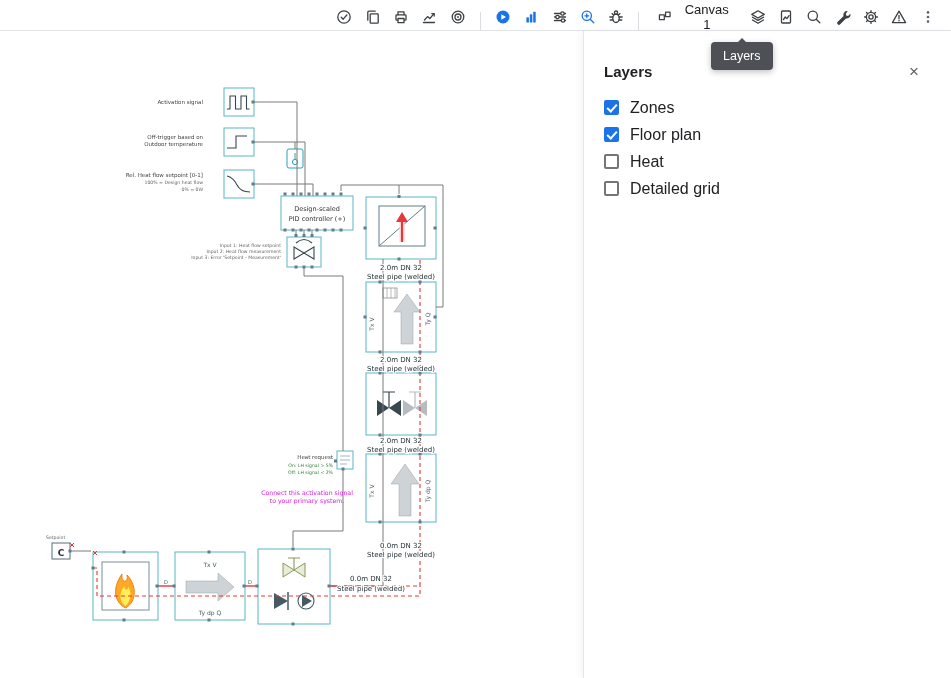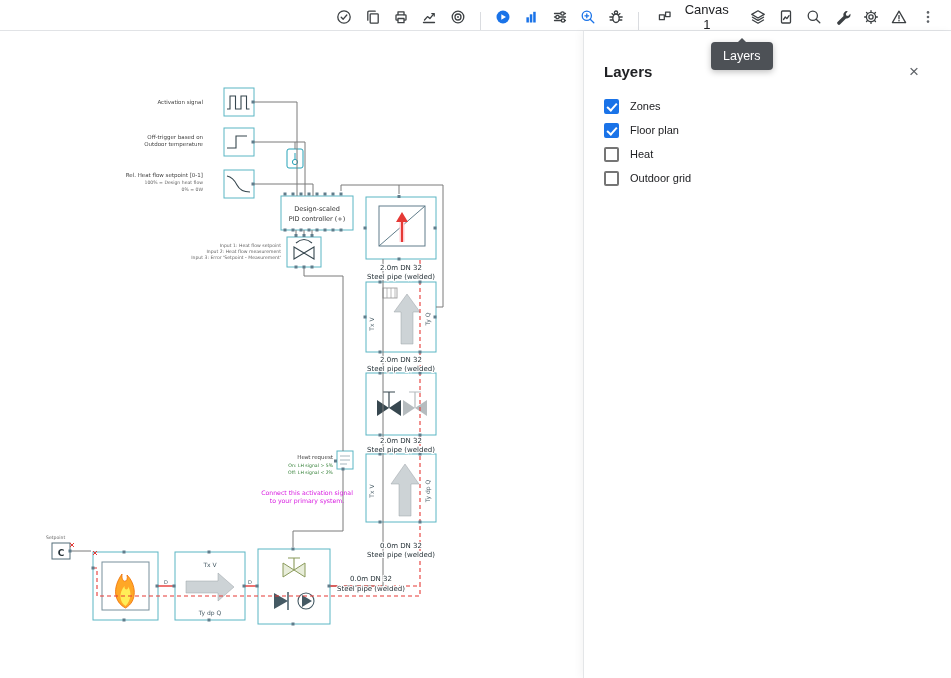--- a/index.html
+++ b/index.html
@@ -40,21 +40,21 @@
   
   .layers-panel { position:absolute; top:31px; right:0; width:368px; height:647px;
     background:#fff; border-left:1px solid #e4e6e8; box-shadow:-3px 0 8px rgba(0,0,0,.04); }
   .panel-header { display:flex; align-items:center; justify-content:space-between;
     padding:30px 28px 12px 20px; }
   .panel-header h2 { margin:0; font-size:15px; font-weight:700; color:#202124; }
   .close { border:none; background:none; font-size:17px; line-height:1;
     color:#5f6368; cursor:pointer; padding:2px 4px; }
   .layer-list { list-style:none; margin:0; padding:0 20px; }
   .layer-list li { display:flex; align-items:center; gap:11px; padding:4.5px 0;
-    font-size:11px; color:#202124; cursor:pointer; }
+    font-size:16px; color:#202124; cursor:pointer; }
   .cb { width:15px; height:15px; flex:none; border:2px solid #757575; border-radius:2px;
     background:#fff; position:relative; }
   .cb.on { background:#1a73e8; border-color:#1a73e8; }
   .cb.on::after { content:""; position:absolute; left:3px; top:0px; width:4px; height:8px;
     border-right:2px solid #fff; border-bottom:2px solid #fff; transform:rotate(42deg); }
 
   
   .tooltip { position:absolute; left:711px; top:42px; background:#4d5156; color:#fff;
     font-size:12.5px; padding:7px 12px; border-radius:4px; z-index:20;
     box-shadow:0 2px 6px rgba(0,0,0,.25); }
@@ -425,20 +425,20 @@
     <li>
       <span class="cb on"></span>
       <span>Floor plan</span>
     </li>
     <li>
       <span class="cb"></span>
       <span>Heat</span>
     </li>
     <li>
       <span class="cb"></span>
-      <span>Outdoor grid</span>
+      <span>Detailed grid</span>
     </li>
   </ul>
 </aside>
 
 <div class="tooltip">
   <span>Layers</span>
 </div>
 
 </body></html>

